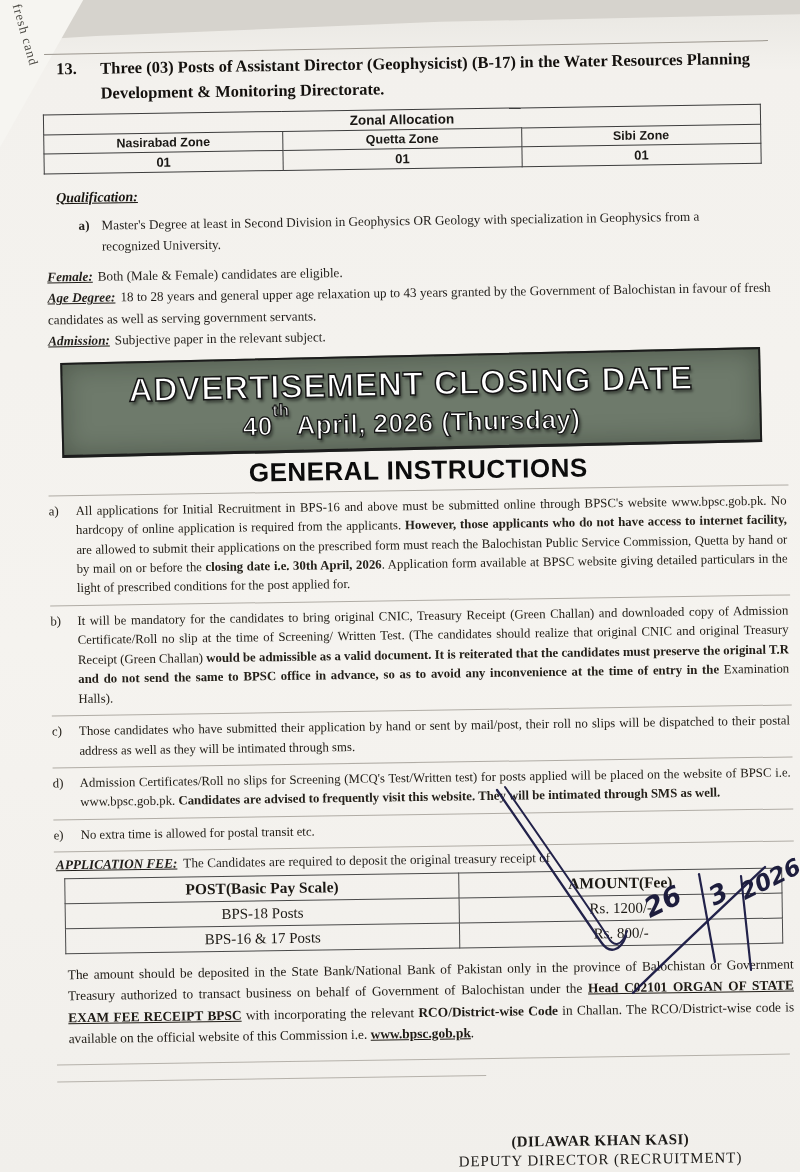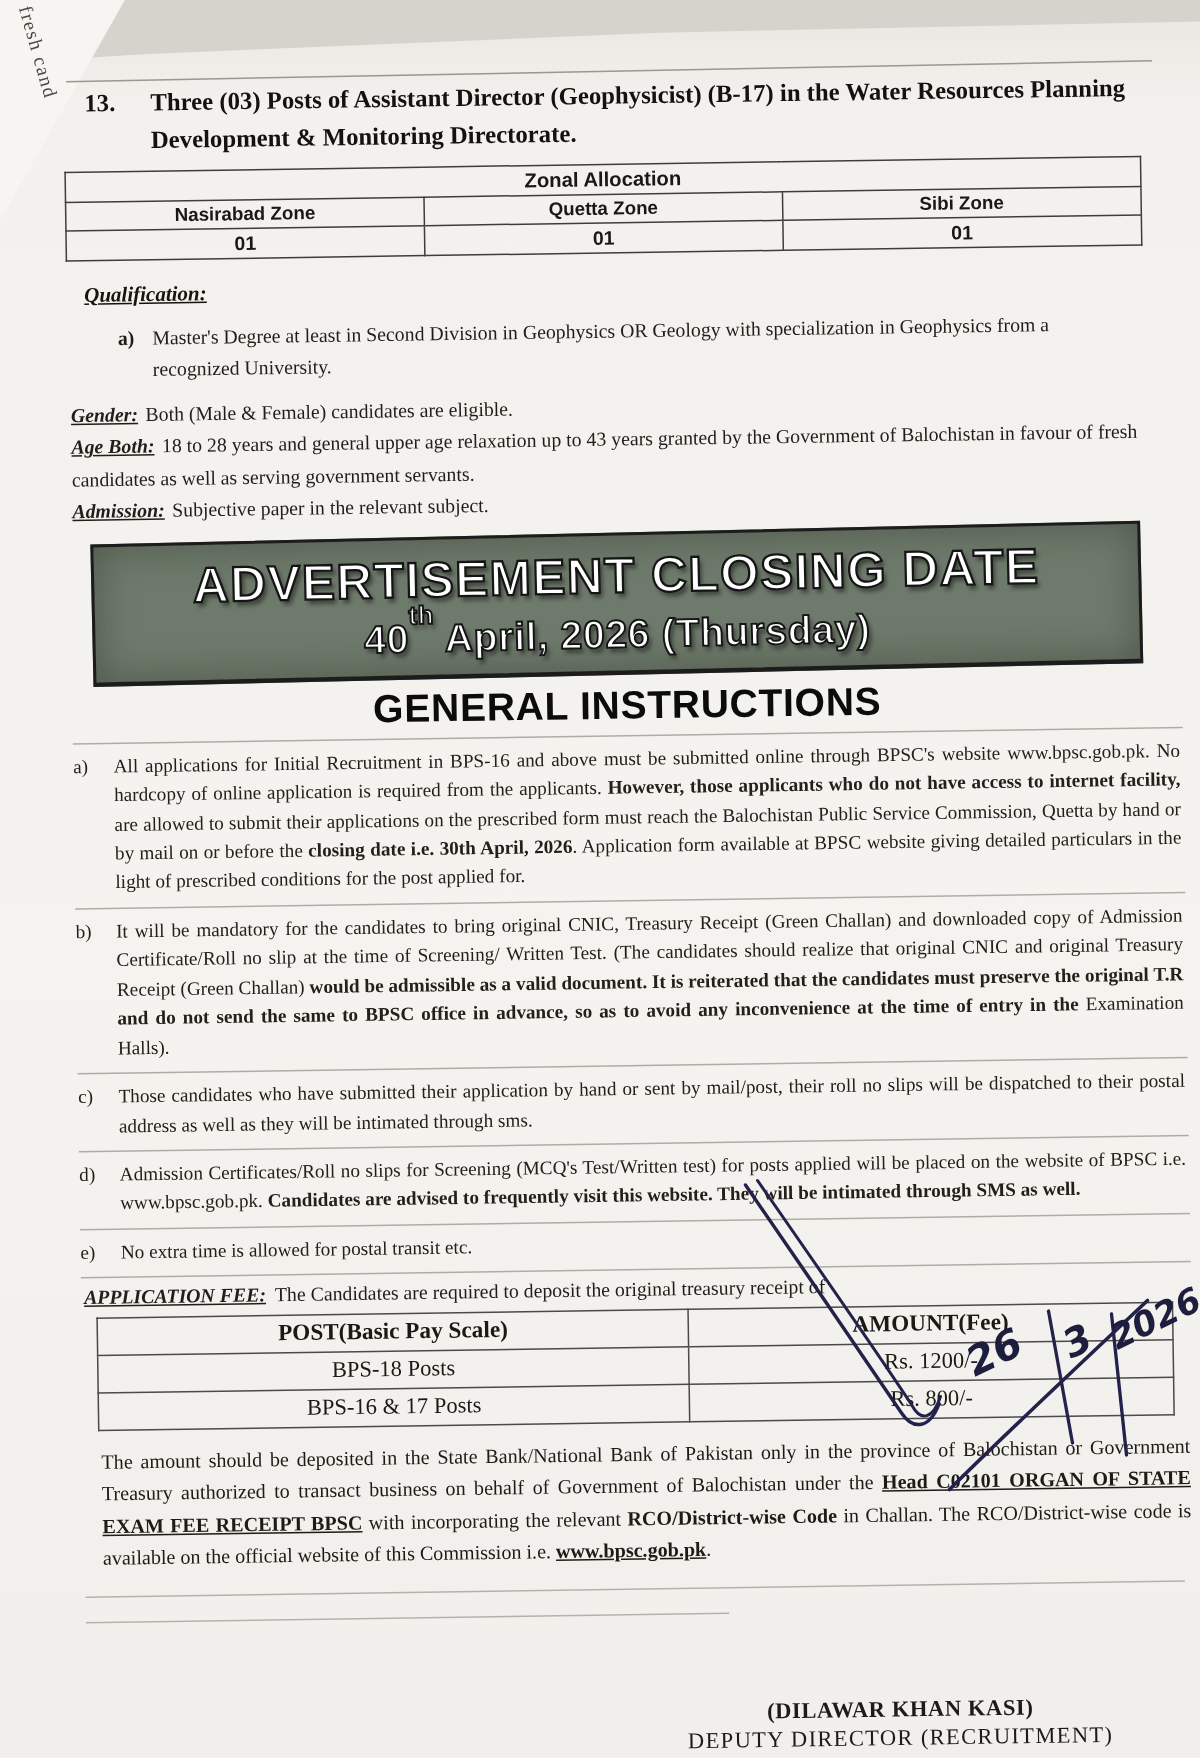--- a/index.html
+++ b/index.html
@@ -104,22 +104,22 @@
     </tbody>
   </table>
 
   <div class="qual-h lbl">Qualification:</div>
   <div class="qual-item">
     <span class="qlab">a)</span>
     <span>Master's Degree at least in Second Division in Geophysics OR Geology with specialization in Geophysics from a recognized University.</span>
   </div>
 
   <div id="details" class="details">
-      <div class="detail-line"><span class="lbl">Gender:</span><span>Both (Male &amp; Female) candidates are eligible.</span></div>
-      <div class="detail-line"><span class="lbl">Age Both:</span><span>18 to 28 years and general upper age relaxation up to 43 years granted by the Government of Balochistan in favour of fresh candidates as well as serving government servants.</span></div>
+      <div class="detail-line"><span class="lbl">Female:</span><span>Both (Male &amp; Female) candidates are eligible.</span></div>
+      <div class="detail-line"><span class="lbl">Age Degree:</span><span>18 to 28 years and general upper age relaxation up to 43 years granted by the Government of Balochistan in favour of fresh candidates as well as serving government servants.</span></div>
       <div class="detail-line"><span class="lbl">Admission:</span><span>Subjective paper in the relevant subject.</span></div>
     </div>
 
   <div class="banner">
     <div class="b1">ADVERTISEMENT CLOSING DATE</div>
     <div class="b2"><span>40</span><sup>th</sup><span> April, 2026 (Thursday)</span></div>
   </div>
 
   <div class="gi-h">GENERAL INSTRUCTIONS</div>
   <div id="gi-list" class="gi-list">

